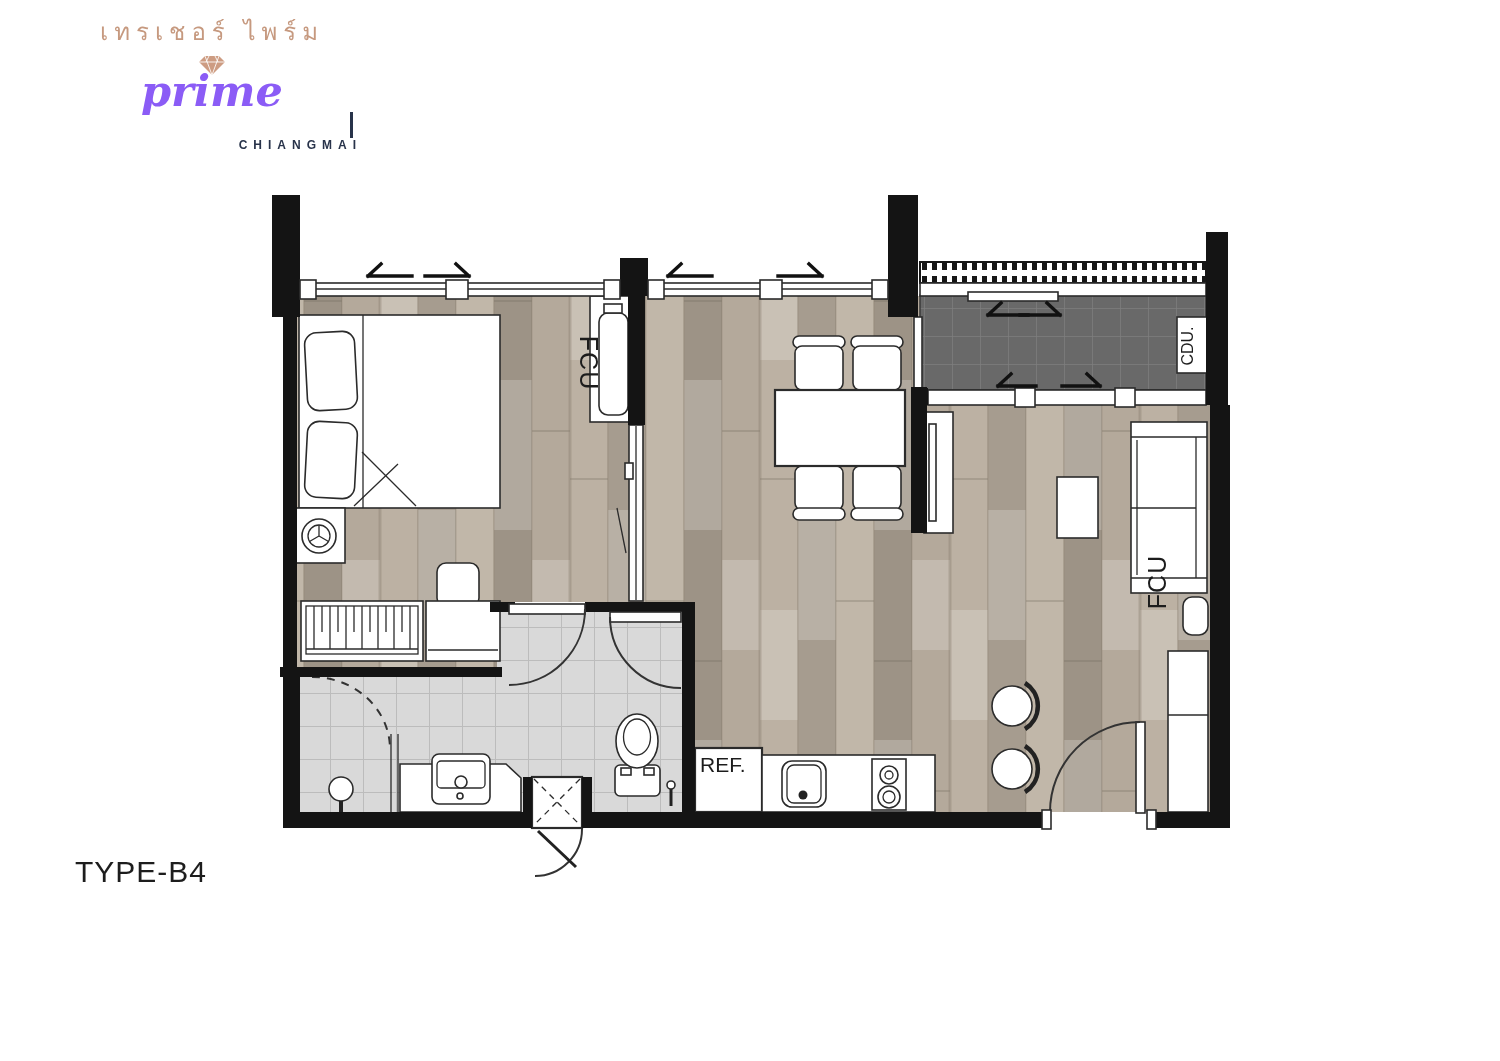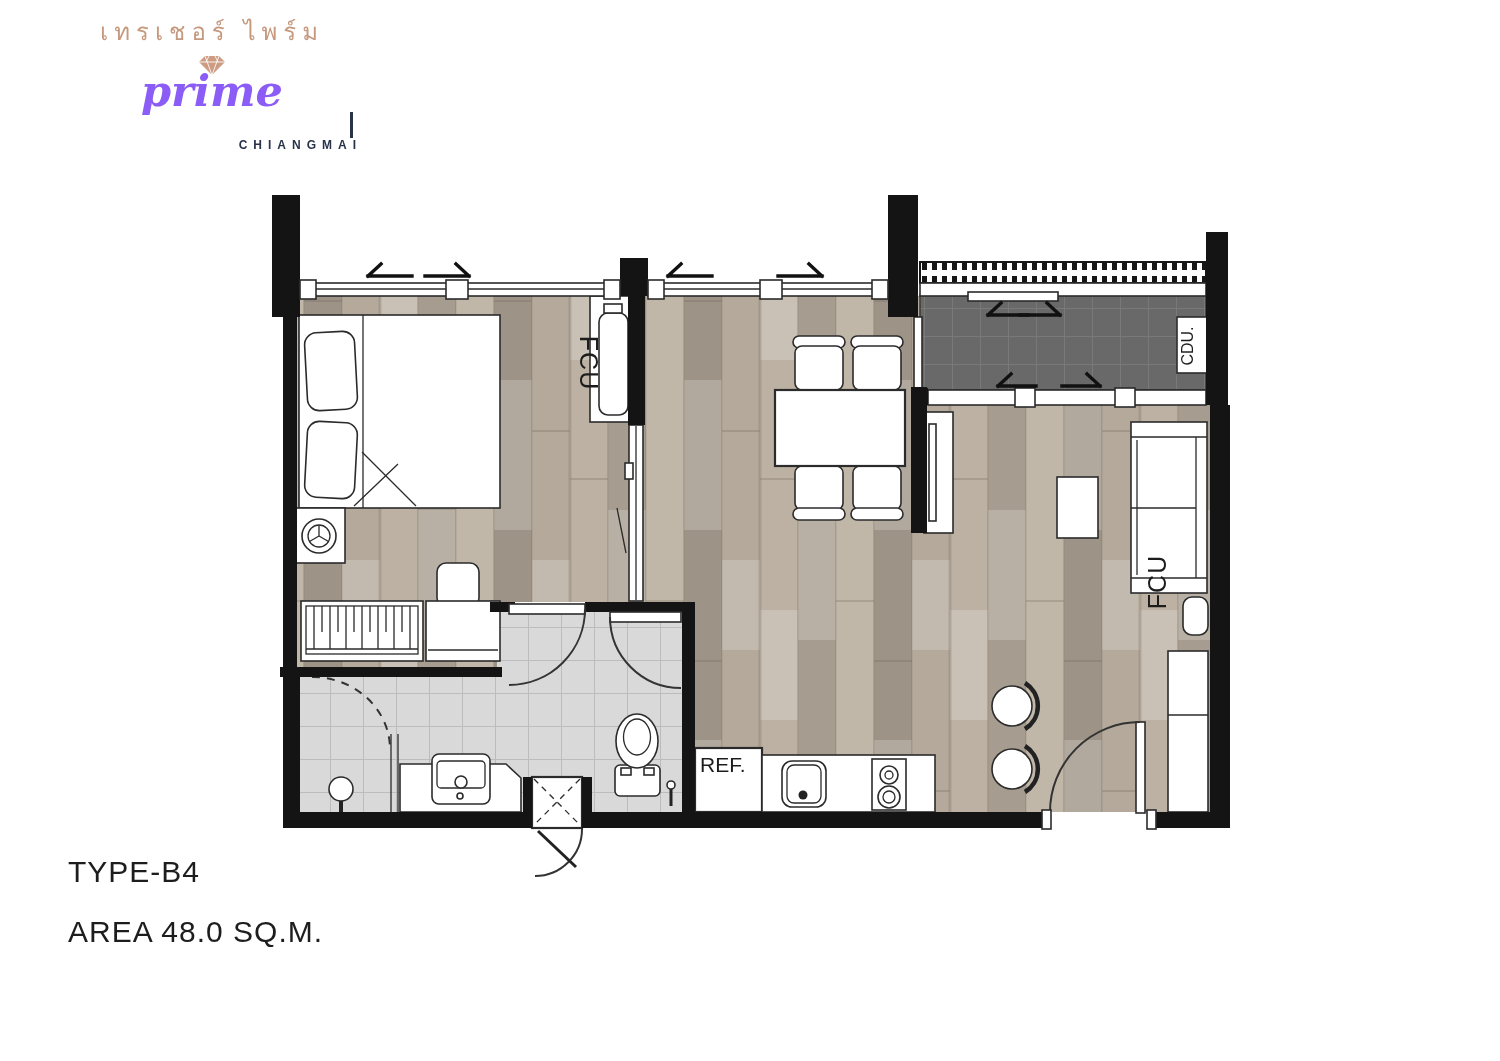--- a/index.html
+++ b/index.html
@@ -10,21 +10,21 @@
   .logo-thai{font-size:24px;letter-spacing:6px;color:#c6997f;}
   .logo-brand{font-family:"DejaVu Serif","Liberation Serif",serif;font-size:46px;
               letter-spacing:2px;color:#d2a78c;margin-top:4px;}
   .logo-gem{margin-top:2px;line-height:0;}
   .logo-sub{font-family:"DejaVu Serif","Liberation Serif",serif;font-style:italic;font-weight:600;
             font-size:43px;color:#8b5cf6;margin-top:-10px;}
   .logo-city{display:flex;justify-content:center;align-items:flex-end;margin-top:-4px;flex-direction:column;}
   .logo-city .bar{width:3px;height:26px;background:#28334a;margin-right:9px;}
   .logo-city .txt{font-size:12px;font-weight:bold;letter-spacing:6px;color:#28334a;padding-bottom:4px;}
   
-  .info{position:absolute;left:68px;top:855px;color:#1d1d1d;}
+  .info{position:absolute;left:75px;top:855px;color:#1d1d1d;}
   .info div{font-size:30px;letter-spacing:1px;margin-bottom:26px;}
   
   svg.plan{position:absolute;left:0;top:0;}
   .wall{fill:#141414;}
   .f{fill:#ffffff;stroke:#2b2b2b;stroke-width:1.6;}
   .f2{fill:#ffffff;stroke:#2b2b2b;stroke-width:2.2;}
   .ln{stroke:#2b2b2b;stroke-width:1.3;fill:none;}
   .arc{stroke:#333;stroke-width:2;fill:none;}
   .mark{stroke:#111;stroke-width:3.4;fill:none;stroke-linecap:square;}
   text.lbl{font-family:"Liberation Sans",sans-serif;fill:#1c1c1c;}
@@ -259,16 +259,15 @@
     <g>
       <text class="lbl" font-size="25" letter-spacing="1" text-anchor="middle" transform="translate(580,363) rotate(90)">FCU</text>
       <text class="lbl" font-size="25" letter-spacing="1" text-anchor="middle" transform="translate(1166,582) rotate(-90)">FCU</text>
       <text class="lbl" font-size="16" text-anchor="middle" transform="translate(1193,346) rotate(-90)">CDU.</text>
       <text class="lbl" font-size="21" x="700" y="772">REF.</text>
     </g>
   </svg>
 
   <div class="info">
     <div>TYPE-B4</div>
-    <div>AREA 48.0 SQ.M.</div>
   </div>
 
 </div>
 
 </body></html>

